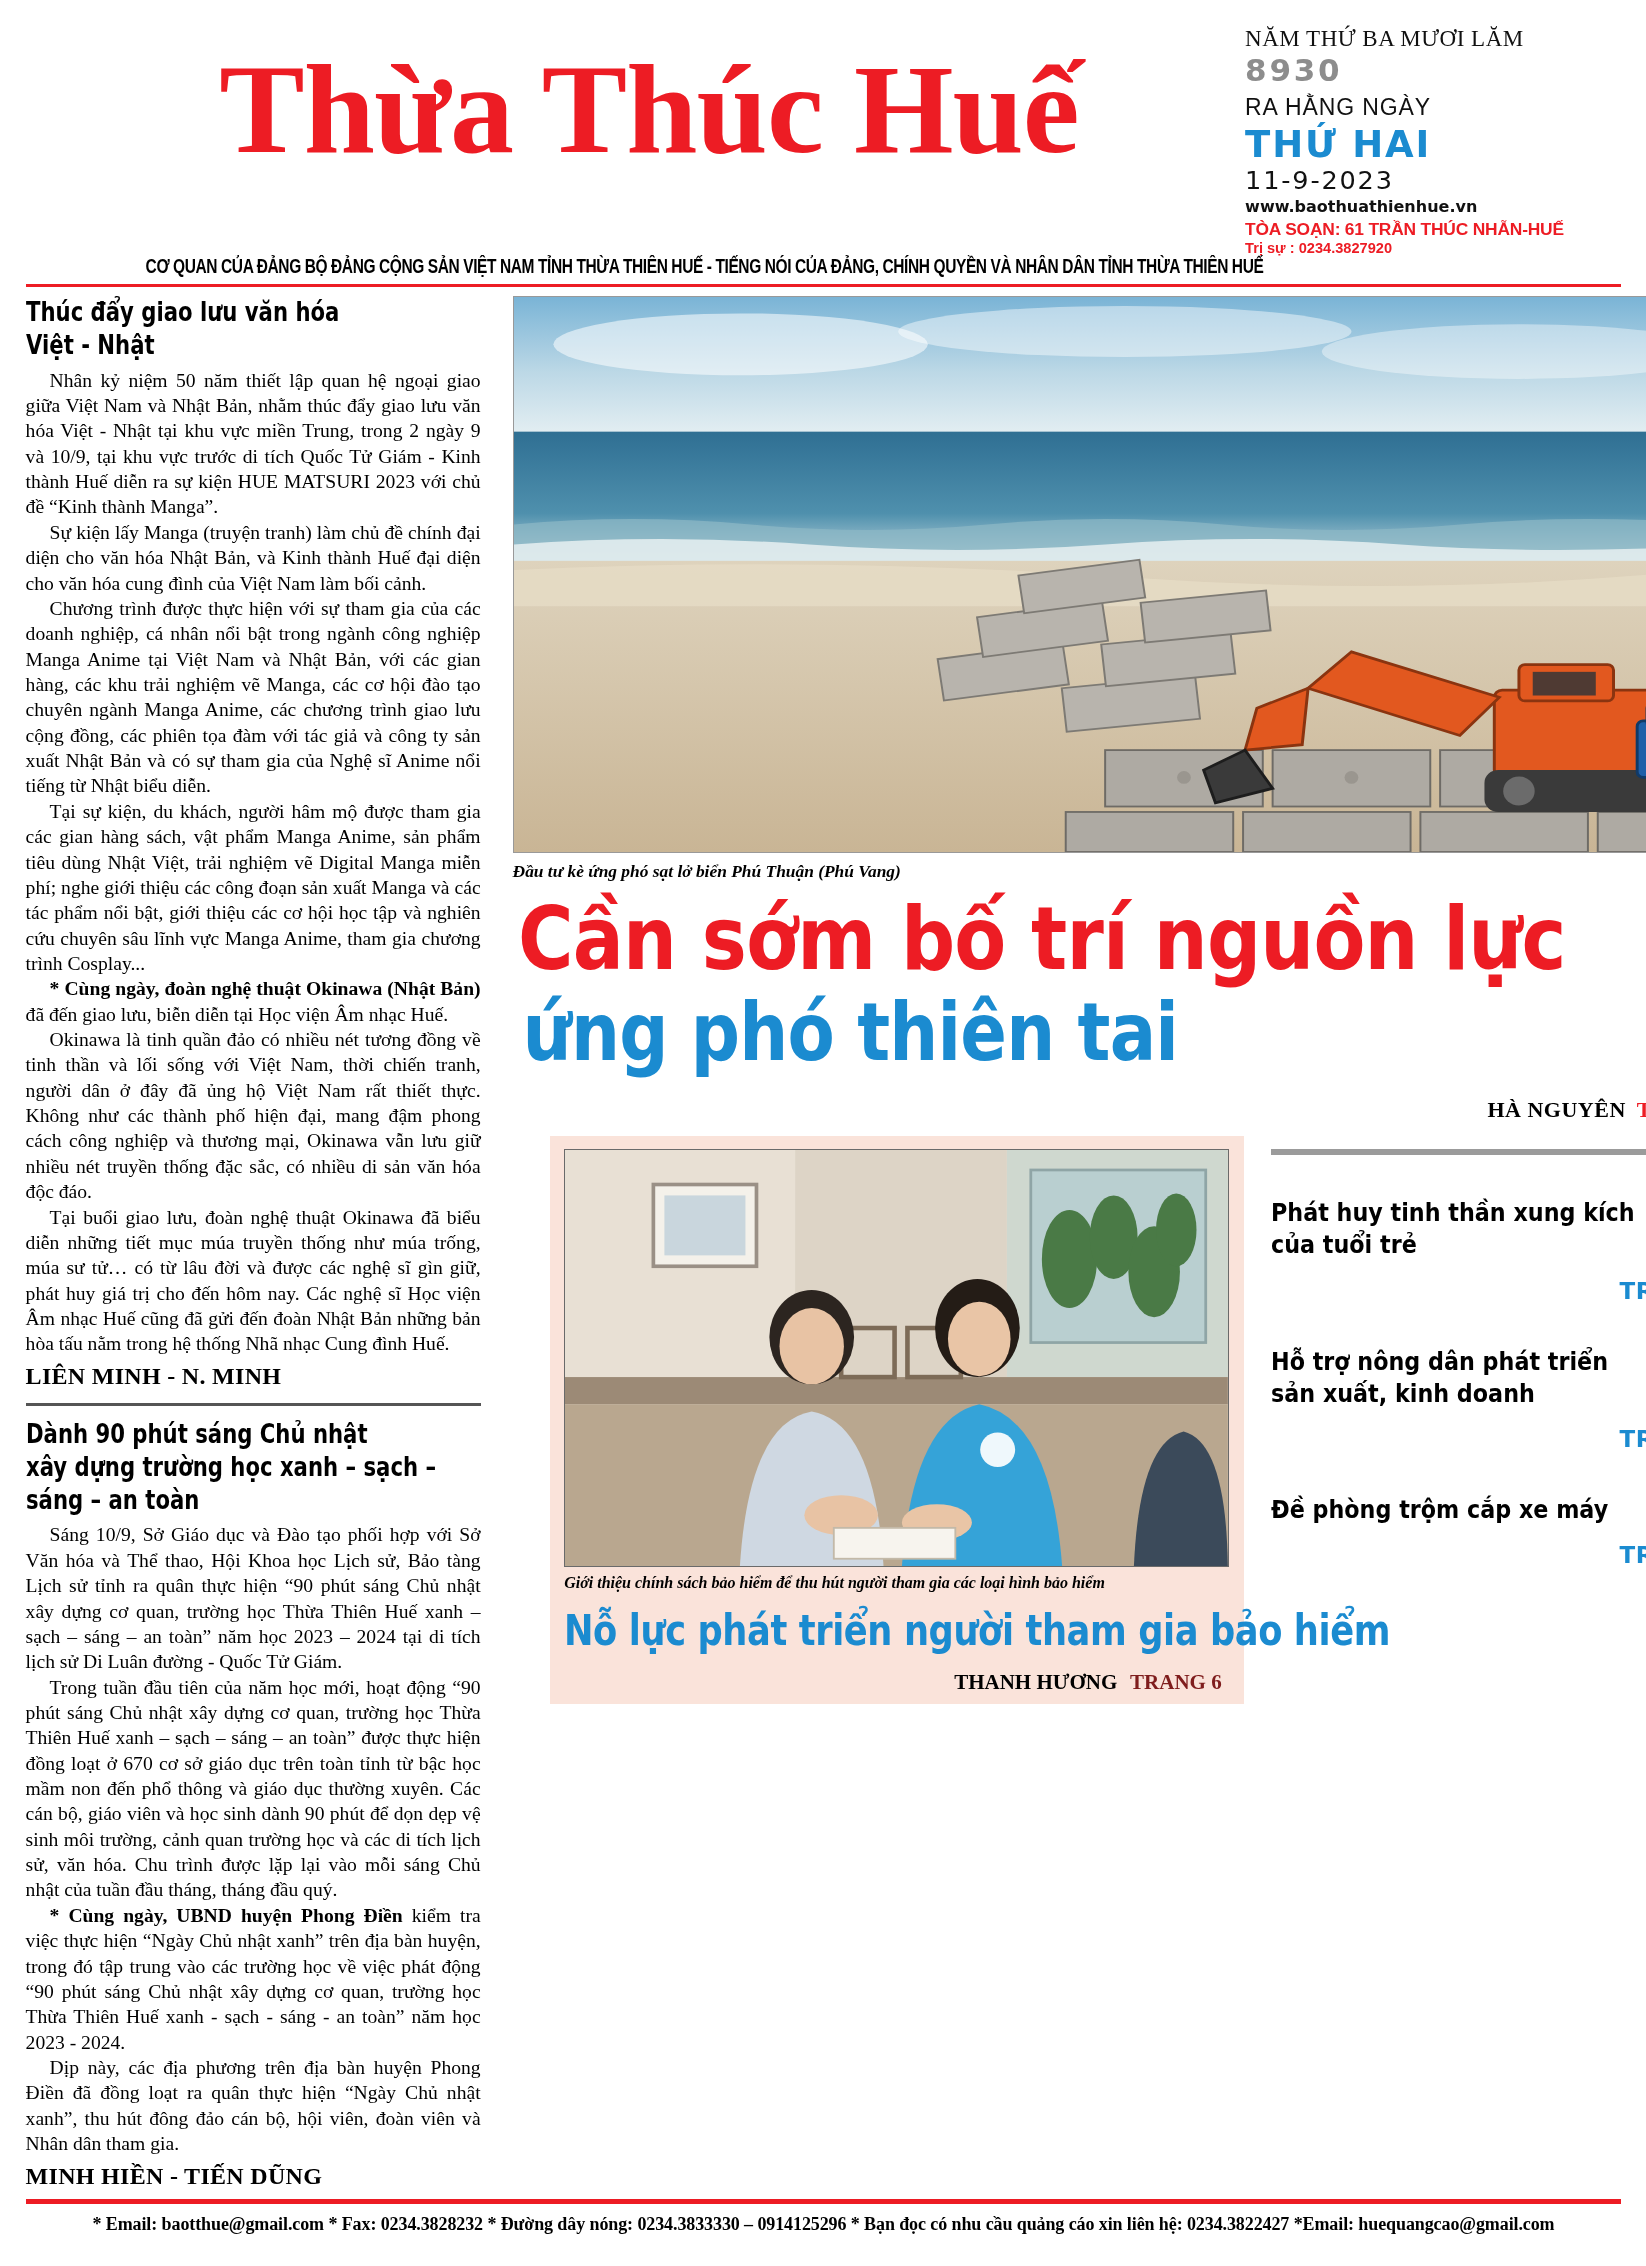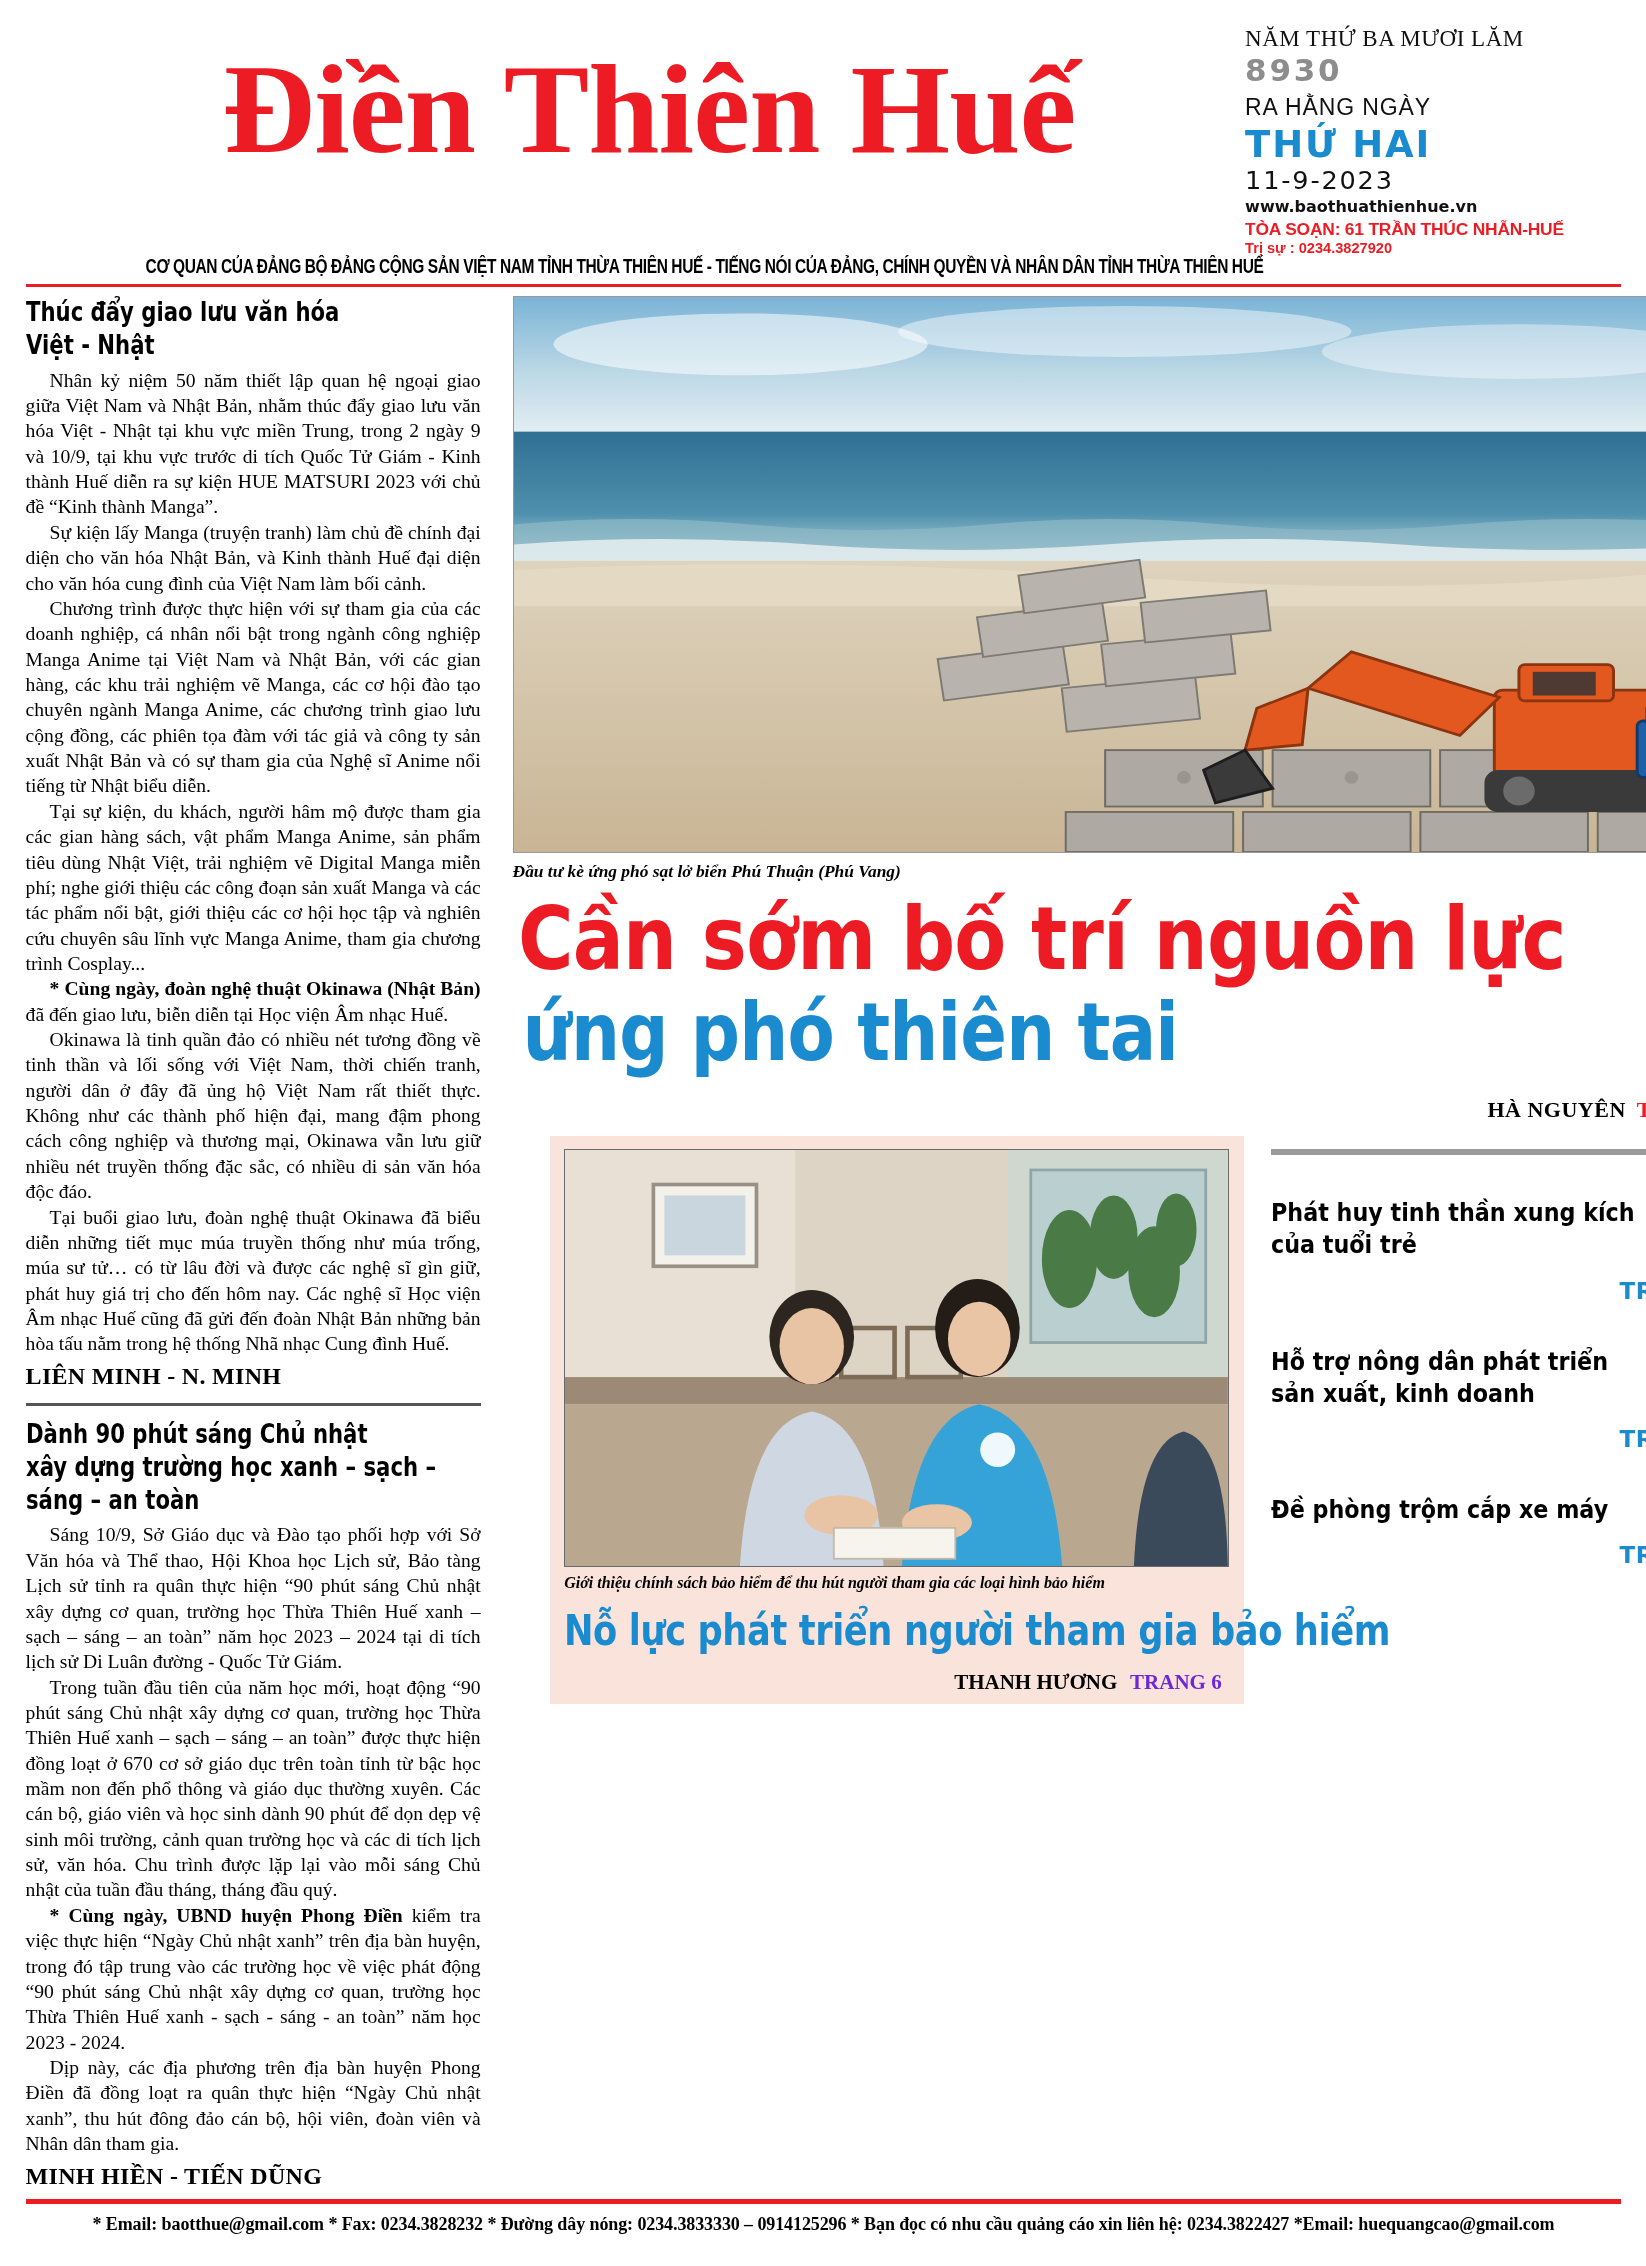--- a/index.html
+++ b/index.html
@@ -203,21 +203,21 @@
     white-space:nowrap;
     margin-top:12.8px;
     letter-spacing:-0.5px;
   }
   .promo-credit {
     text-align:right;
     font-family:"Liberation Serif", serif;
     font-weight:bold; font-size:21px;
     margin-top:14.6px; padding-right:7.3px;
   }
-  .promo-credit .pg { color:#6d28d9; margin-left:12.8px; }
+  .promo-credit .pg { color:#7f1d1d; margin-left:12.8px; }
 
   .grayrule { height:6.4px; background:#9b9b9b; margin:12.8px 0 0 0; }
 
   .teaser { margin-top:42px; }
   .teaser-title {
     font-family:"DejaVu Sans", sans-serif;
     font-weight:bold; font-size:25.6px; color:#000;
     line-height:1.25;
     transform:scaleX(0.87);
     transform-origin:left center;
@@ -243,21 +243,21 @@
   
   .photo-main svg, .promo-photo svg { display:block; width:100%; height:100%; }
 </style>
 </head>
 <body>
 
 <div class="page">
 
   <div class="masthead">
     <div class="masthead-left">
-      <div class="masthead-title">Điền Thiên Huế</div>
+      <div class="masthead-title">Thừa Thúc Huế</div>
     </div>
     <div class="masthead-right">
       <div class="mh-year">NĂM THỨ BA MƯƠI LĂM</div>
       <div class="mh-issue">8930</div>
       <div class="mh-freq">RA HẰNG NGÀY</div>
       <div class="mh-day">THỨ HAI</div>
       <div class="mh-date">11-9-2023</div>
       <div class="mh-web">www.baothuathienhue.vn</div>
       <div class="mh-addr">TÒA SOẠN: 61 TRẦN THÚC NHẪN-HUẾ</div>
       <div class="mh-phone">Trị sự : 0234.3827920</div>

